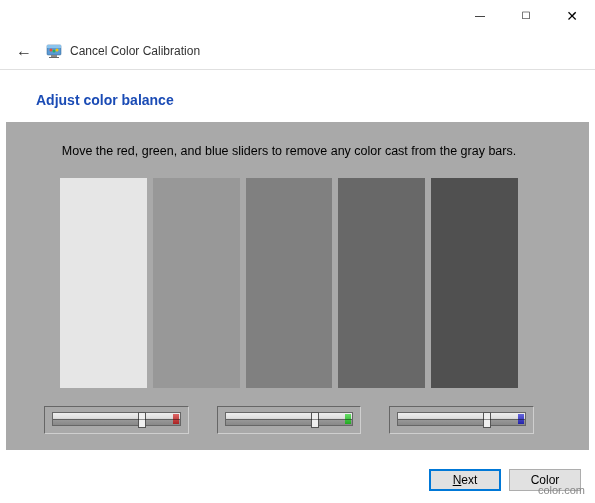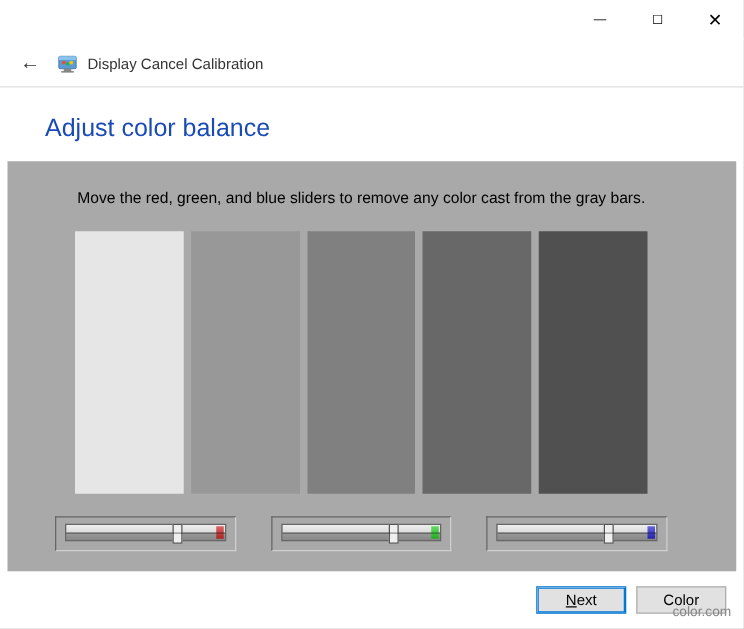--- a/index.html
+++ b/index.html
@@ -8,21 +8,21 @@
     .titlebar { height: 32px; display: flex; align-items: center; justify-content: flex-end; border-bottom: 1px solid #fff; }
     .tb-btn { width: 46px; height: 32px; display: flex; align-items: center; justify-content: center; font-size: 10px; cursor: default; }
     .tb-btn.close { font-size: 14px; }
     
     .header { height: 38px; display: flex; align-items: center; padding: 0 12px; border-bottom: 1px solid #e0e0e0; }
     .back-arrow { width: 24px; height: 24px; display: flex; align-items: center; justify-content: center; font-size: 16px; color: #333; margin-right: 10px; }
     .app-icon { width: 16px; height: 16px; margin-right: 8px; }
     .app-title { font-size: 12px; color: #333; }
     
     .heading-area { padding: 22px 36px 14px 36px; }
-    .heading { font-size: 20px; color: #1a4bb5; font-weight: normal; }
+    .heading { font-size: 14px; color: #1a4bb5; font-weight: bold; }
     
     .content { margin: 0 6px; background: #a9a9a9; padding: 22px 37px 12px 20px; }
     .instruction { font-size: 12.5px; color: #000; text-align: center; margin-bottom: 20px; }
     
     .gray-bars { display: flex; justify-content: space-between; gap: 6px; margin: 0 34px 18px 34px; }
     .bar { width: 90px; height: 210px; }
     
     .sliders-row { display: flex; justify-content: space-between; gap: 28px; margin: 0 18px 4px 18px; }
     .slider-frame { width: 150px; height: 28px; background: #a9a9a9; border: 1px solid #7a7a7a; border-top-color: #666; border-left-color: #666; border-bottom-color: #cfcfcf; border-right-color: #cfcfcf; padding: 5px 7px; position: relative; }
     .slider-track { position: relative; height: 14px; background: linear-gradient(to bottom, #eee 0%, #ddd 45%, #999 55%, #888 100%); border: 1px solid #666; }
@@ -53,21 +53,21 @@
   <div class="back-arrow">←</div>
   <svg class="app-icon" viewBox="0 0 16 16">
     <rect x="1" y="2" width="14" height="10" rx="1" fill="#5b9bd5" stroke="#2e5c8a" stroke-width="0.5"></rect>
     <rect x="1" y="2" width="14" height="3" fill="#8ac3ed"></rect>
     <rect x="5" y="12" width="6" height="2" fill="#888"></rect>
     <rect x="3" y="14" width="10" height="1" fill="#666"></rect>
     <circle cx="5" cy="7" r="1.5" fill="#e74c3c"></circle>
     <circle cx="8" cy="8" r="1.5" fill="#27ae60"></circle>
     <circle cx="11" cy="7" r="1.5" fill="#f1c40f"></circle>
   </svg>
-  <span class="app-title">Display Cancel Calibration</span>
+  <span class="app-title">Cancel Color Calibration</span>
 </div>
 
 <div class="heading-area">
   <h1 class="heading">Adjust color balance</h1>
 </div>
 
 <div class="content">
   <div class="instruction">Move the red, green, and blue sliders to remove any color cast from the gray bars.</div>
 
   <div class="gray-bars">

